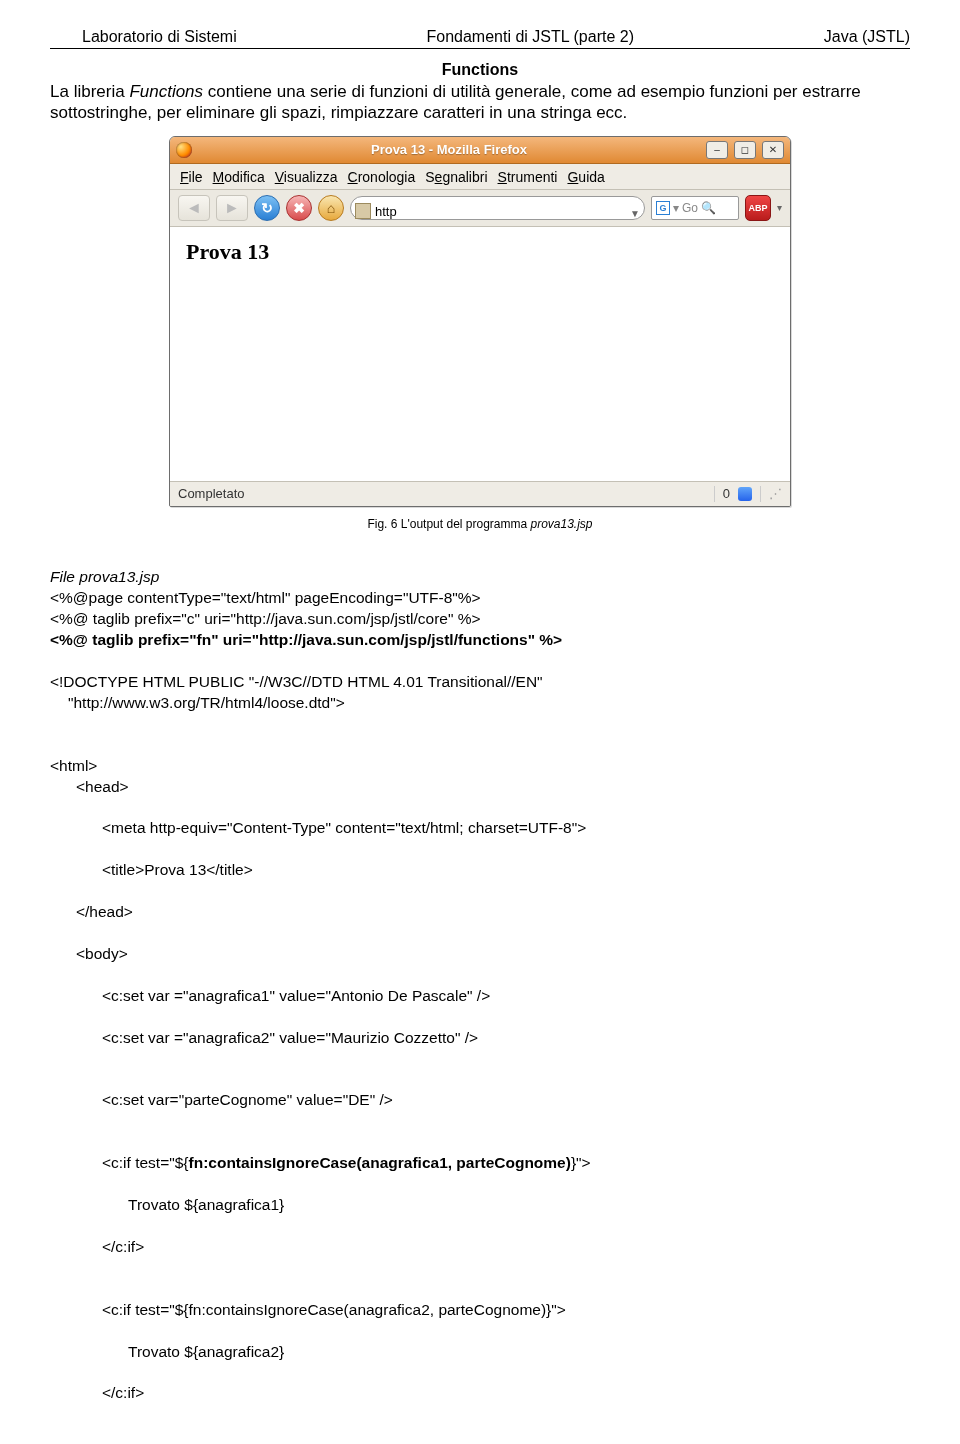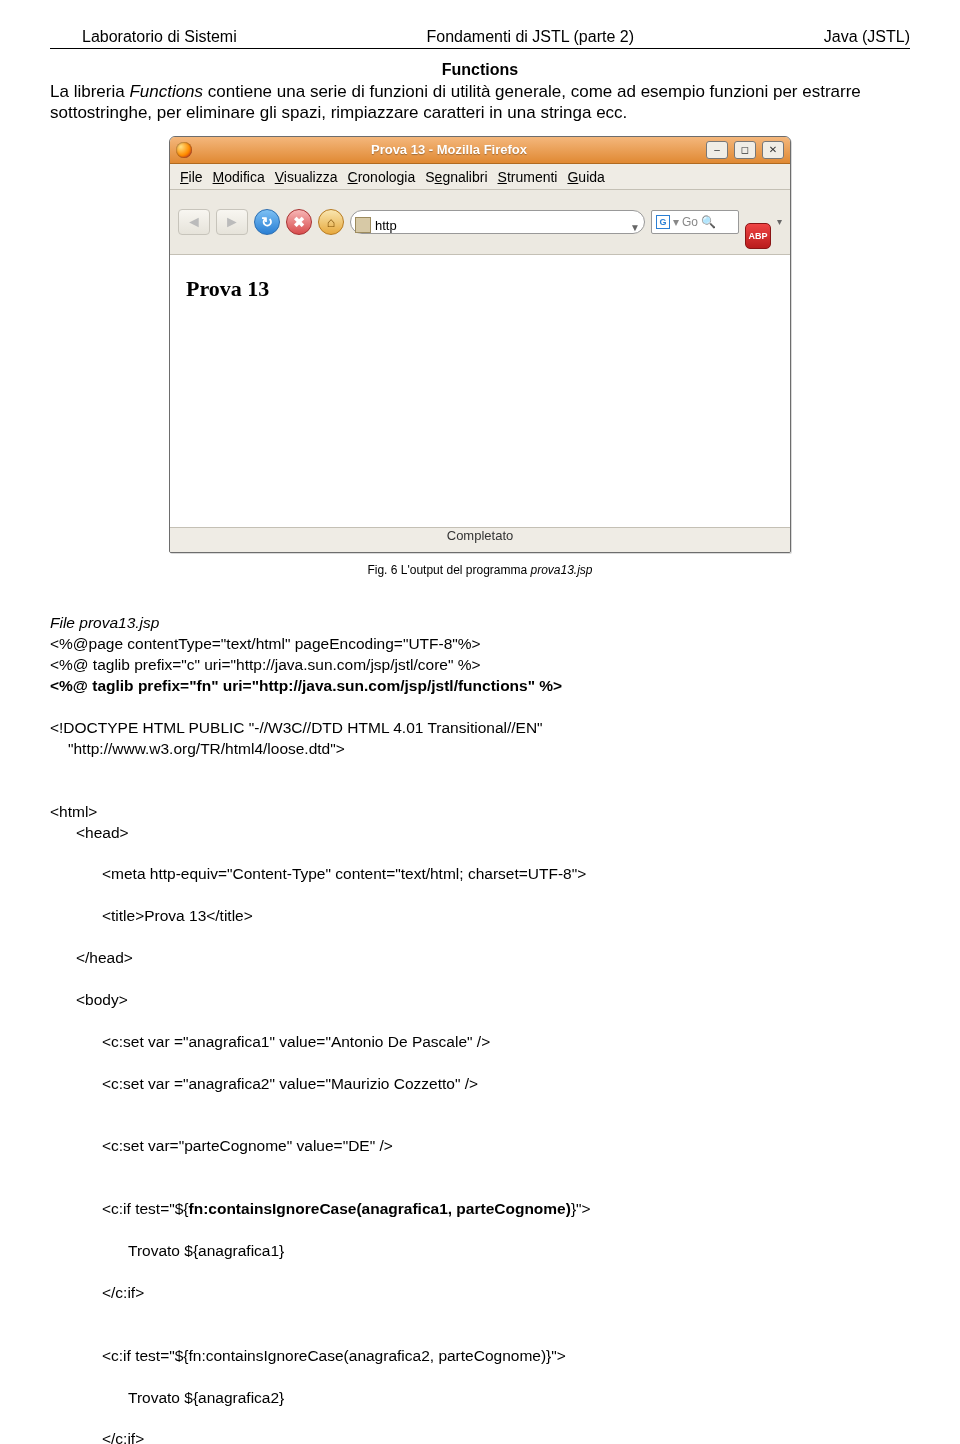--- a/index.html
+++ b/index.html
@@ -154,43 +154,41 @@
     display:flex;align-items:center;
     padding:0 4px;gap:3px;font-size:12px;color:#888;
   }
   .gbox{width:12px;height:12px;border:1px solid #2a7fd4;color:#2a7fd4;font-size:9px;font-weight:bold;display:flex;align-items:center;justify-content:center;}
   .abp {
     width:24px;height:24px;border-radius:5px;
     background:linear-gradient(#ef4444,#b91c1c);
     color:#fff;font-size:9px;font-weight:bold;
     display:flex;align-items:center;justify-content:center;
     border:1px solid #8a1515;
-    margin-top:28px;
   }
   .content-area {
     background: #fff;
     min-height: 230px;
-    padding: 21px 16px;
+    padding: 12px 16px;
     font-family: "Times New Roman", serif;
   }
   .content-area h3 {
     margin: 0 0 16px 0;
     font-size: 22px;
     font-weight: bold;
   }
   .content-area p { margin: 0; font-size: 16px; }
   .statusbar {
     display:flex;align-items:center;
     height:24px;
     background:#efece5;
     border-top:1px solid #c4c0b5;
     padding:0 8px;
     font-size:13px;color:#333;
     gap:8px;
-    flex-direction:column;
   }
   .statusbar .spacer{flex:1;}
   .statusbar .sep{width:1px;height:16px;background:#ccc;}
   .status-ico{width:14px;height:14px;border-radius:3px;}
   .bluewin{background:linear-gradient(#60a5fa,#2563eb);}
 </style>
 </head>
 <body>
 
 <div class="page">

